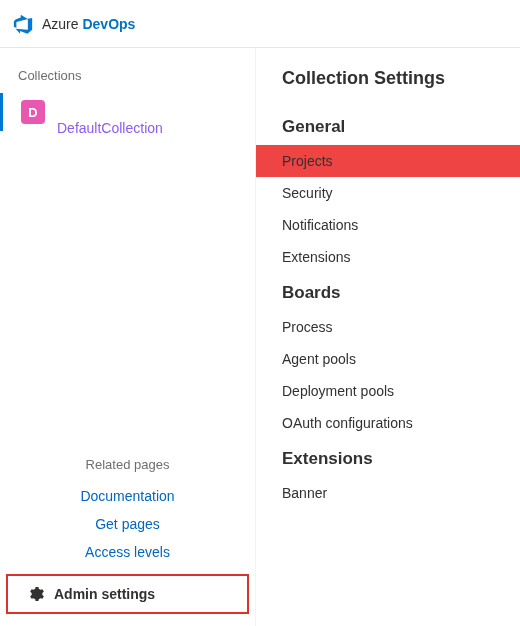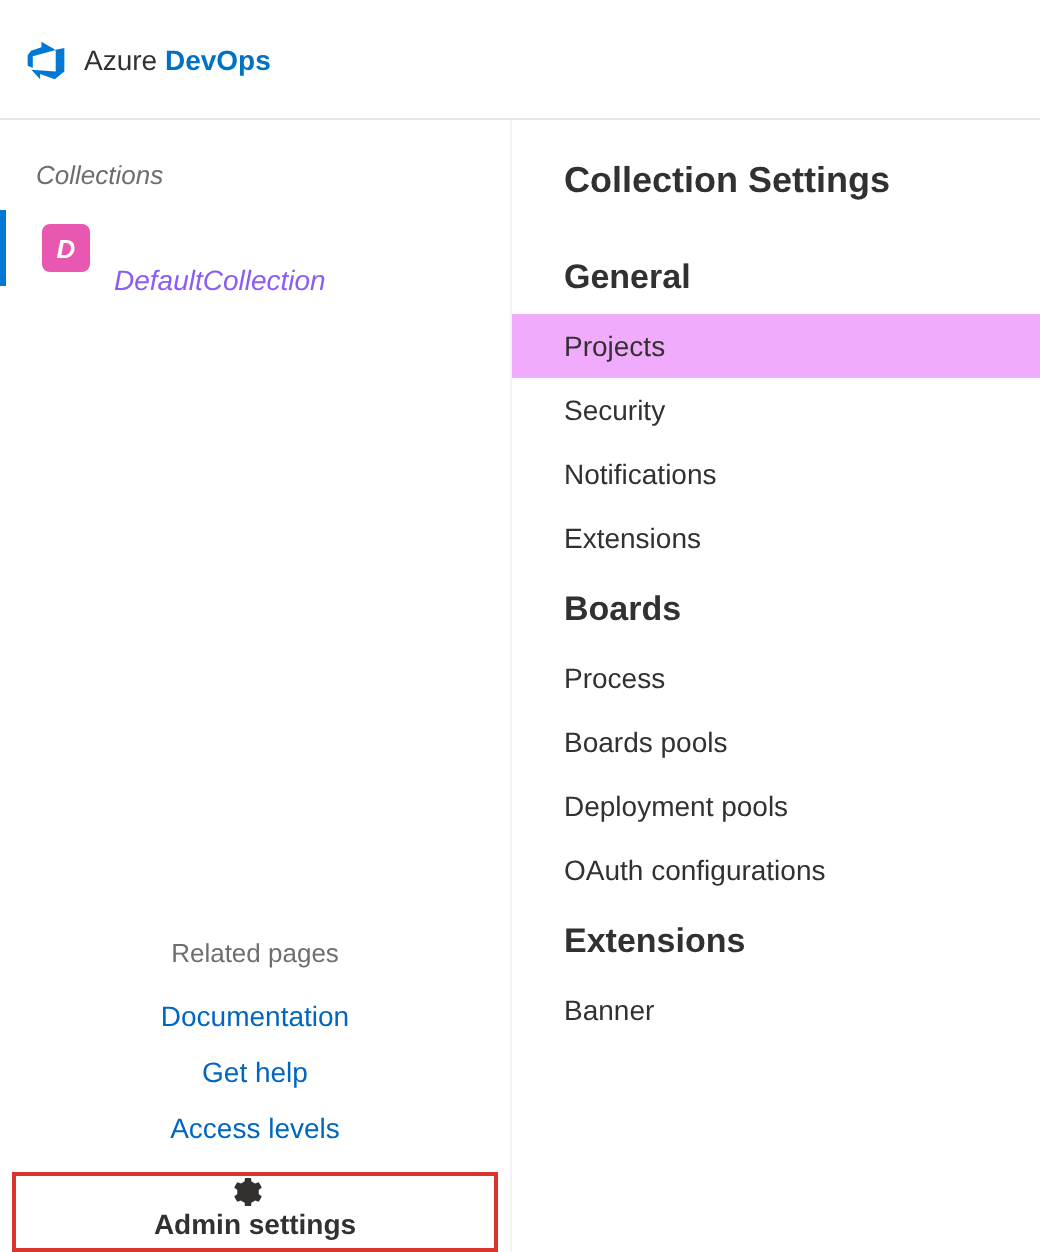--- a/index.html
+++ b/index.html
@@ -6,41 +6,41 @@
     body {
       font-family: -apple-system, BlinkMacSystemFont, "Segoe UI", sans-serif;
       font-size: 14px;
       color: #323130;
       background: #fff;
       width: 520px;
       height: 626px;
       overflow: hidden;
     }
     .top-bar {
-      height: 60px;
+      height: 48px;
       display: flex;
       align-items: center;
       padding: 0 12px;
       border-bottom: 1px solid #e5e5e5;
     }
     .top-bar .logo-svg { width: 22px; height: 22px; margin-right: 8px; }
     .product-name { font-size: 14px; }
     .product-name .brand2 { font-weight: 600; color: #0072c6; }
     .layout {
       display: flex;
       height: calc(100% - 48px);
     }
     .sidebar {
       width: 256px;
       display: flex;
       flex-direction: column;
       border-right: 1px solid #f3f3f3;
       position: relative;
     }
-    .sidebar-top { padding-top: 20px; font-style: italic; }
+    .sidebar-top { padding-top: 20px; }
     .section-label {
       font-size: 13px;
       color: #6e6e6e;
       padding: 0 18px 10px 18px;
     }
     .collection-item {
       display: flex;
       align-items: center;
       height: 38px;
       padding: 0 18px;
@@ -73,27 +73,26 @@
       color: #0066bf;
       font-size: 14px;
       padding: 6px 16px;
       text-decoration: none;
       cursor: pointer;
     }
     .admin-settings {
       display: flex;
       align-items: center;
       height: 40px;
-      padding: 0 0;
+      padding: 0 20px;
       margin: 8px 6px 0 6px;
       border: 2px solid #d9342b;
       cursor: pointer;
       font-weight: 600;
       font-size: 14px;
-      flex-direction: column;
     }
     .admin-settings .gear { margin-right: 10px; display: flex; }
     .main {
       flex: 1;
       padding: 20px 0 0 0;
     }
     .main-title {
       font-size: 18px;
       font-weight: 600;
       padding: 0 26px 18px 26px;
@@ -103,21 +102,21 @@
       font-weight: 600;
       padding: 10px 14px 8px 26px;
     }
     .menu-item {
       font-size: 14px;
       padding: 8px 26px;
       cursor: pointer;
       color: #323130;
     }
     .menu-item.selected {
-      background: #f0abfc;
+      background: #ef4444;
     }
   </style>
 </head>
 <body>
 
 <div class="top-bar">
   <span class="logo-svg">
     <svg viewBox="0 0 24 24" width="22" height="22">
         <path fill="#0078d4" d="M22 5.5v12.8l-5.2 4.2-8-2.9v2.9L4 17.3l13.3 1V6.4L22 5.5zM17.3 6.6L9.5 2v3L3.8 7 2 9.4v5.7l2.8 1.2V9.9l12.5-3.3z"></path>
       </svg>
@@ -134,21 +133,21 @@
       <div class="section-label">Collections</div>
       <div class="collection-item">
         <div class="avatar">D</div>
         <div class="collection-name">DefaultCollection</div>
       </div>
     </div>
 
     <div class="sidebar-bottom">
       <div class="related-label">Related pages</div>
       <a class="related-link">Documentation</a>
-      <a class="related-link">Get help</a>
+      <a class="related-link">Get pages</a>
       <a class="related-link">Access levels</a>
 
       <div class="admin-settings">
         <span class="gear">
           <svg viewBox="0 0 16 16" width="16" height="16">
               <path fill="#323130" d="M8 10.5A2.5 2.5 0 1 0 8 5.5a2.5 2.5 0 0 0 0 5zm6.4-2.5c0-.35-.03-.69-.08-1.02l1.58-1.23-1.5-2.6-1.9.63a6.5 6.5 0 0 0-1.76-1.02L10.5 1h-3l-.24 1.76c-.64.25-1.23.6-1.76 1.02l-1.9-.63-1.5 2.6 1.58 1.23c-.05.33-.08.67-.08 1.02s.03.69.08 1.02L2.1 10.25l1.5 2.6 1.9-.63c.53.42 1.12.77 1.76 1.02L7.5 15h3l.24-1.76c.64-.25 1.23-.6 1.76-1.02l1.9.63 1.5-2.6-1.58-1.23c.05-.33.08-.67.08-1.02z"></path>
             </svg>
         </span>
         <span>Admin settings</span>
       </div>
@@ -160,20 +159,20 @@
 
     <div class="group-header">General</div>
     <div class="menu-item selected">Projects</div>
     <div class="menu-item">Security</div>
     <div class="menu-item">Notifications</div>
     <div class="menu-item">Extensions</div>
 
     <div class="group-header">Boards</div>
     <div class="menu-item">Process</div>
 
-    <div class="menu-item">Boards pools</div>
+    <div class="menu-item">Agent pools</div>
     <div class="menu-item">Deployment pools</div>
     <div class="menu-item">OAuth configurations</div>
 
     <div class="group-header">Extensions</div>
     <div class="menu-item">Banner</div>
   </div>
 </div>
 
 </body></html>

